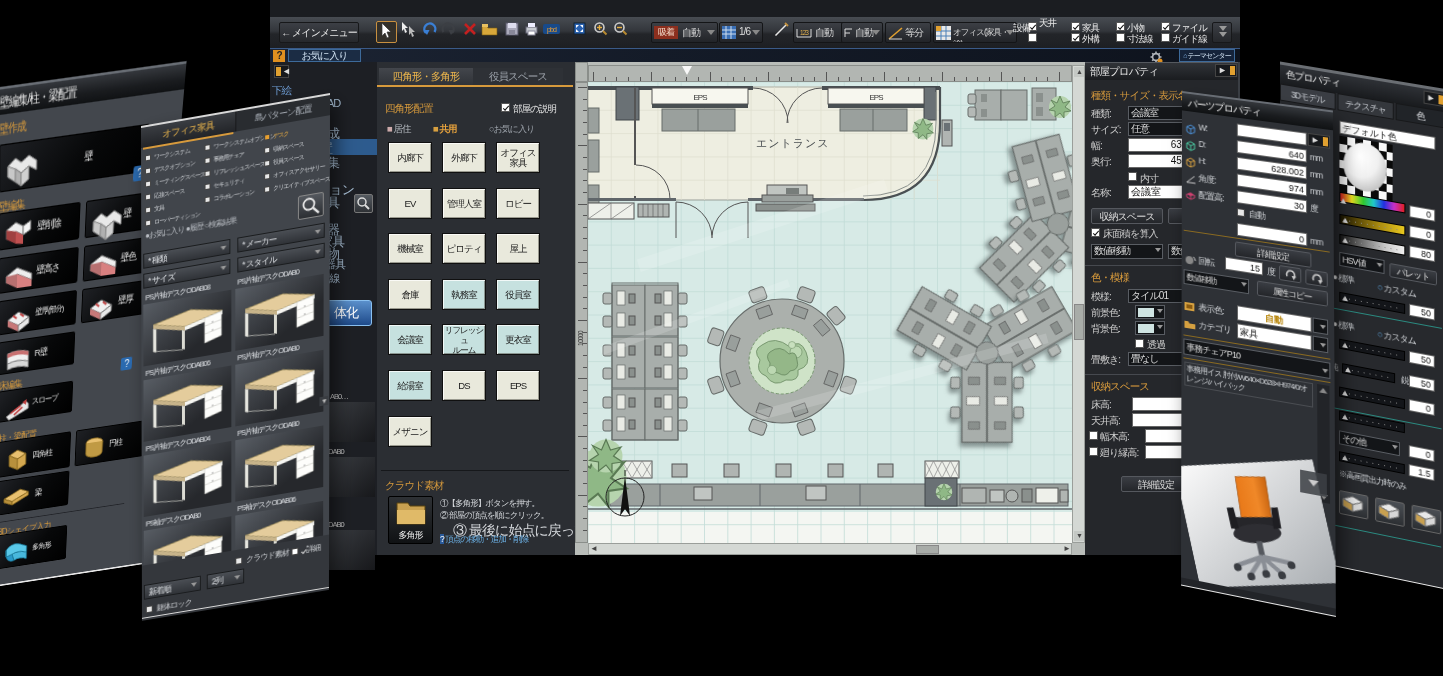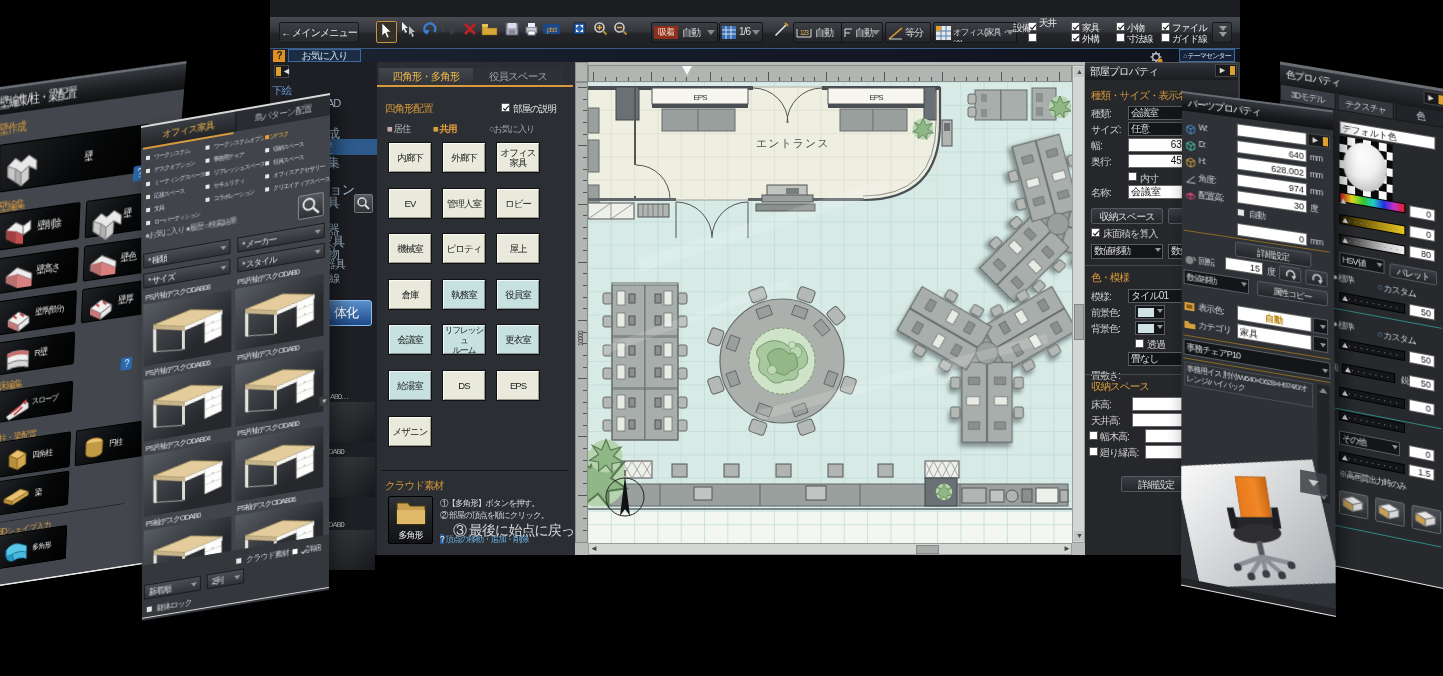--- a/index.html
+++ b/index.html
@@ -288,21 +288,21 @@
           <span style="position:absolute;left:2px;top:2px;width:16px;height:9px;background:#cfe4e2"></span>
           <span class="da"></span>
         </div>
         <div class="plbl" style="left:6px;top:260px">背景色:</div>
         <div class="pdd" style="left:50px;top:259px;width:30px;height:14px">
           <span style="position:absolute;left:2px;top:2px;width:16px;height:9px;background:#cfe4e2"></span>
           <span class="da"></span>
         </div>
         <div class="chk" style="left:50px;top:277px"></div>
         <div class="plbl" style="left:62px;top:276px">透過</div>
-        <div class="plbl" style="left:6px;top:307px">畳敷き:</div>
+        <div class="plbl" style="left:6px;top:291px">畳敷き:</div>
         <div class="pdd" style="left:43px;top:290px;width:72px;height:14px">畳なし<span class="da"></span></div>
         <div class="sep" style="left:0;top:312px;width:155px"></div>
         <div class="olbl" style="left:6px;top:318px">収納スペース</div>
         <div class="plbl" style="left:6px;top:336px">床高:</div>
         <div class="pinp" style="left:47px;top:335px;width:60px;height:14px;text-align:right"></div>
         <div class="plbl" style="left:6px;top:352px">天井高:</div>
         <div class="pinp" style="left:47px;top:351px;width:60px;height:14px;text-align:right"></div>
         <div class="chk" style="left:4px;top:369px"></div>
         <div class="plbl" style="left:15px;top:368px">幅木高:</div>
         <div class="pinp" style="left:60px;top:367px;width:48px;height:14px;text-align:right"></div>

